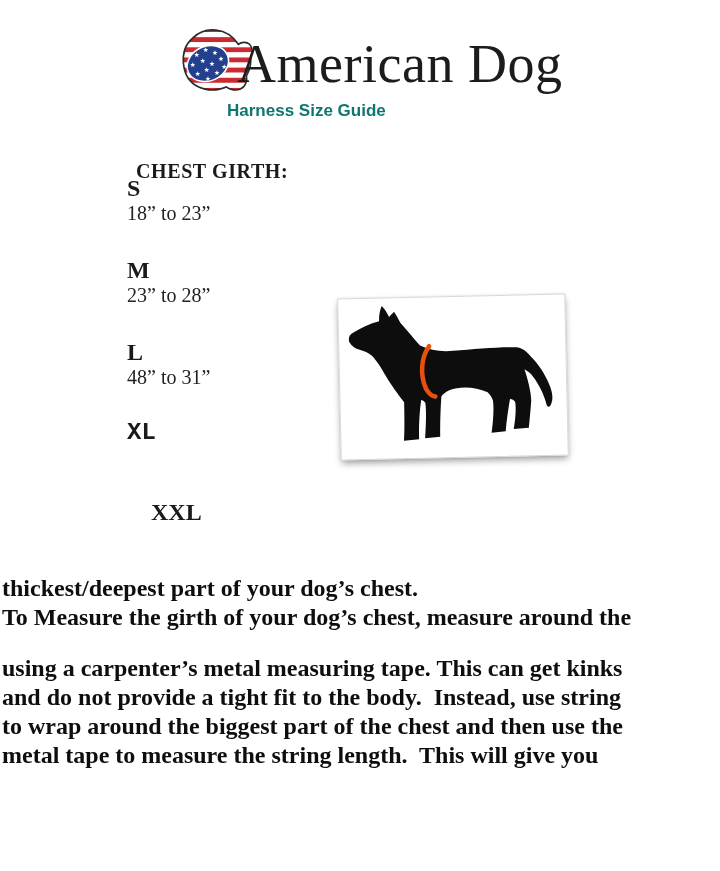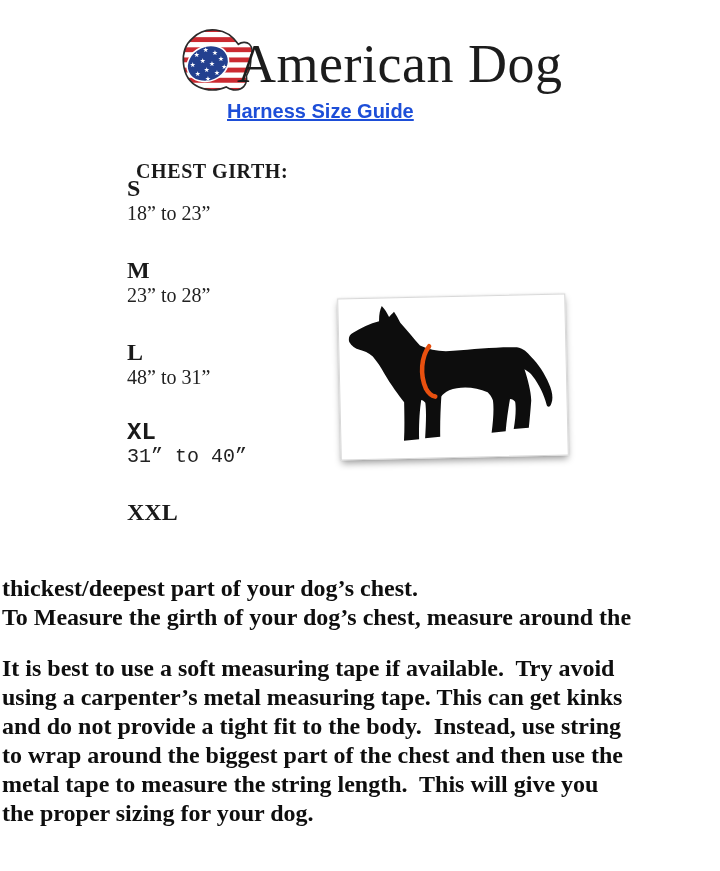--- a/index.html
+++ b/index.html
@@ -16,24 +16,23 @@
     left:237px;top:38px;
     font-size:54px;line-height:52px;
     font-weight:500;
     color:#1c1c1c;
     letter-spacing:0.5px;
     white-space:pre;
   }
   .subtitle{
     left:227px;top:99px;
     font-family:"Liberation Sans","DejaVu Sans",sans-serif;
-    font-weight:bold;font-size:20px;line-height:24px;
-    color:#1d4ed8;
-    white-space:pre;
-    text-decoration:underline;
+    font-weight:bold;font-size:17px;line-height:24px;
+    color:#0f766e;
+    white-space:pre;
   }
   .girth-heading{
     left:136px;top:144px;
     font-size:20px;line-height:23px;font-weight:bold;
     letter-spacing:0.6px;
     color:#1a1a1a;
     white-space:pre;
     margin-top:16px;
   }
   .size-block{left:127px;width:160px;}
@@ -123,23 +122,22 @@
   <div class="abs size-block" style="top:258px;">
     <div class="size-label">M</div>
     <div class="size-range">23” to 28”</div>
   </div>
   <div class="abs size-block" style="top:340px;">
     <div class="size-label">L</div>
     <div class="size-range">48” to 31”</div>
   </div>
   <div class="abs size-block" style="top:420px;font-family:Liberation Mono, monospace;">
     <div class="size-label">XL</div>
-    <div class="size-range">31” to 40”</div>
-  </div>
-  <div class="abs size-block" style="top:500px;">
+  </div>
+  <div class="abs size-block" style="top:500px;margin-left:24px;">
     <div class="size-label">XXL</div>
   </div>
 
   <div class="abs dog-card">
     <svg viewBox="0 0 224 158">
       <path fill="#0d0d0d" d="M10,42
         C9,38 10,35 14,33
         C22,28 31,24 40,22
         C40,16 41,11 43,7
         C46,10 48,14 50,18
@@ -179,26 +177,24 @@
       <path fill="none" stroke="#e8500f" stroke-width="4.5" stroke-linecap="round" d="M89,48 C81,58 79,76 85,90 C87,94 90,97 94,98"></path>
     </svg>
   </div>
 
   <div class="abs para p1">
     <div class="line">thickest/deepest part of your dog’s chest.</div>
     <div class="line">To Measure the girth of your dog’s chest, measure around the</div>
   </div>
 
   <div class="abs para p2">
-    <div class="line">It is best to use a soft measuring tape if available.  Try avoid</div>
     <div class="line">using a carpenter’s metal measuring tape. This can get kinks</div>
     <div class="line">and do not provide a tight fit to the body.  Instead, use string</div>
     <div class="line">to wrap around the biggest part of the chest and then use the</div>
     <div class="line">metal tape to measure the string length.  This will give you</div>
-    <div class="line">the proper sizing for your dog.</div>
   </div>
 
   <div class="abs para p3">
     <div class="line">
       <span>If your dog is in between sizes, it is best to </span><span class="underlined">go up one size.</span>
     </div>
   </div>
 
 </div>
 

